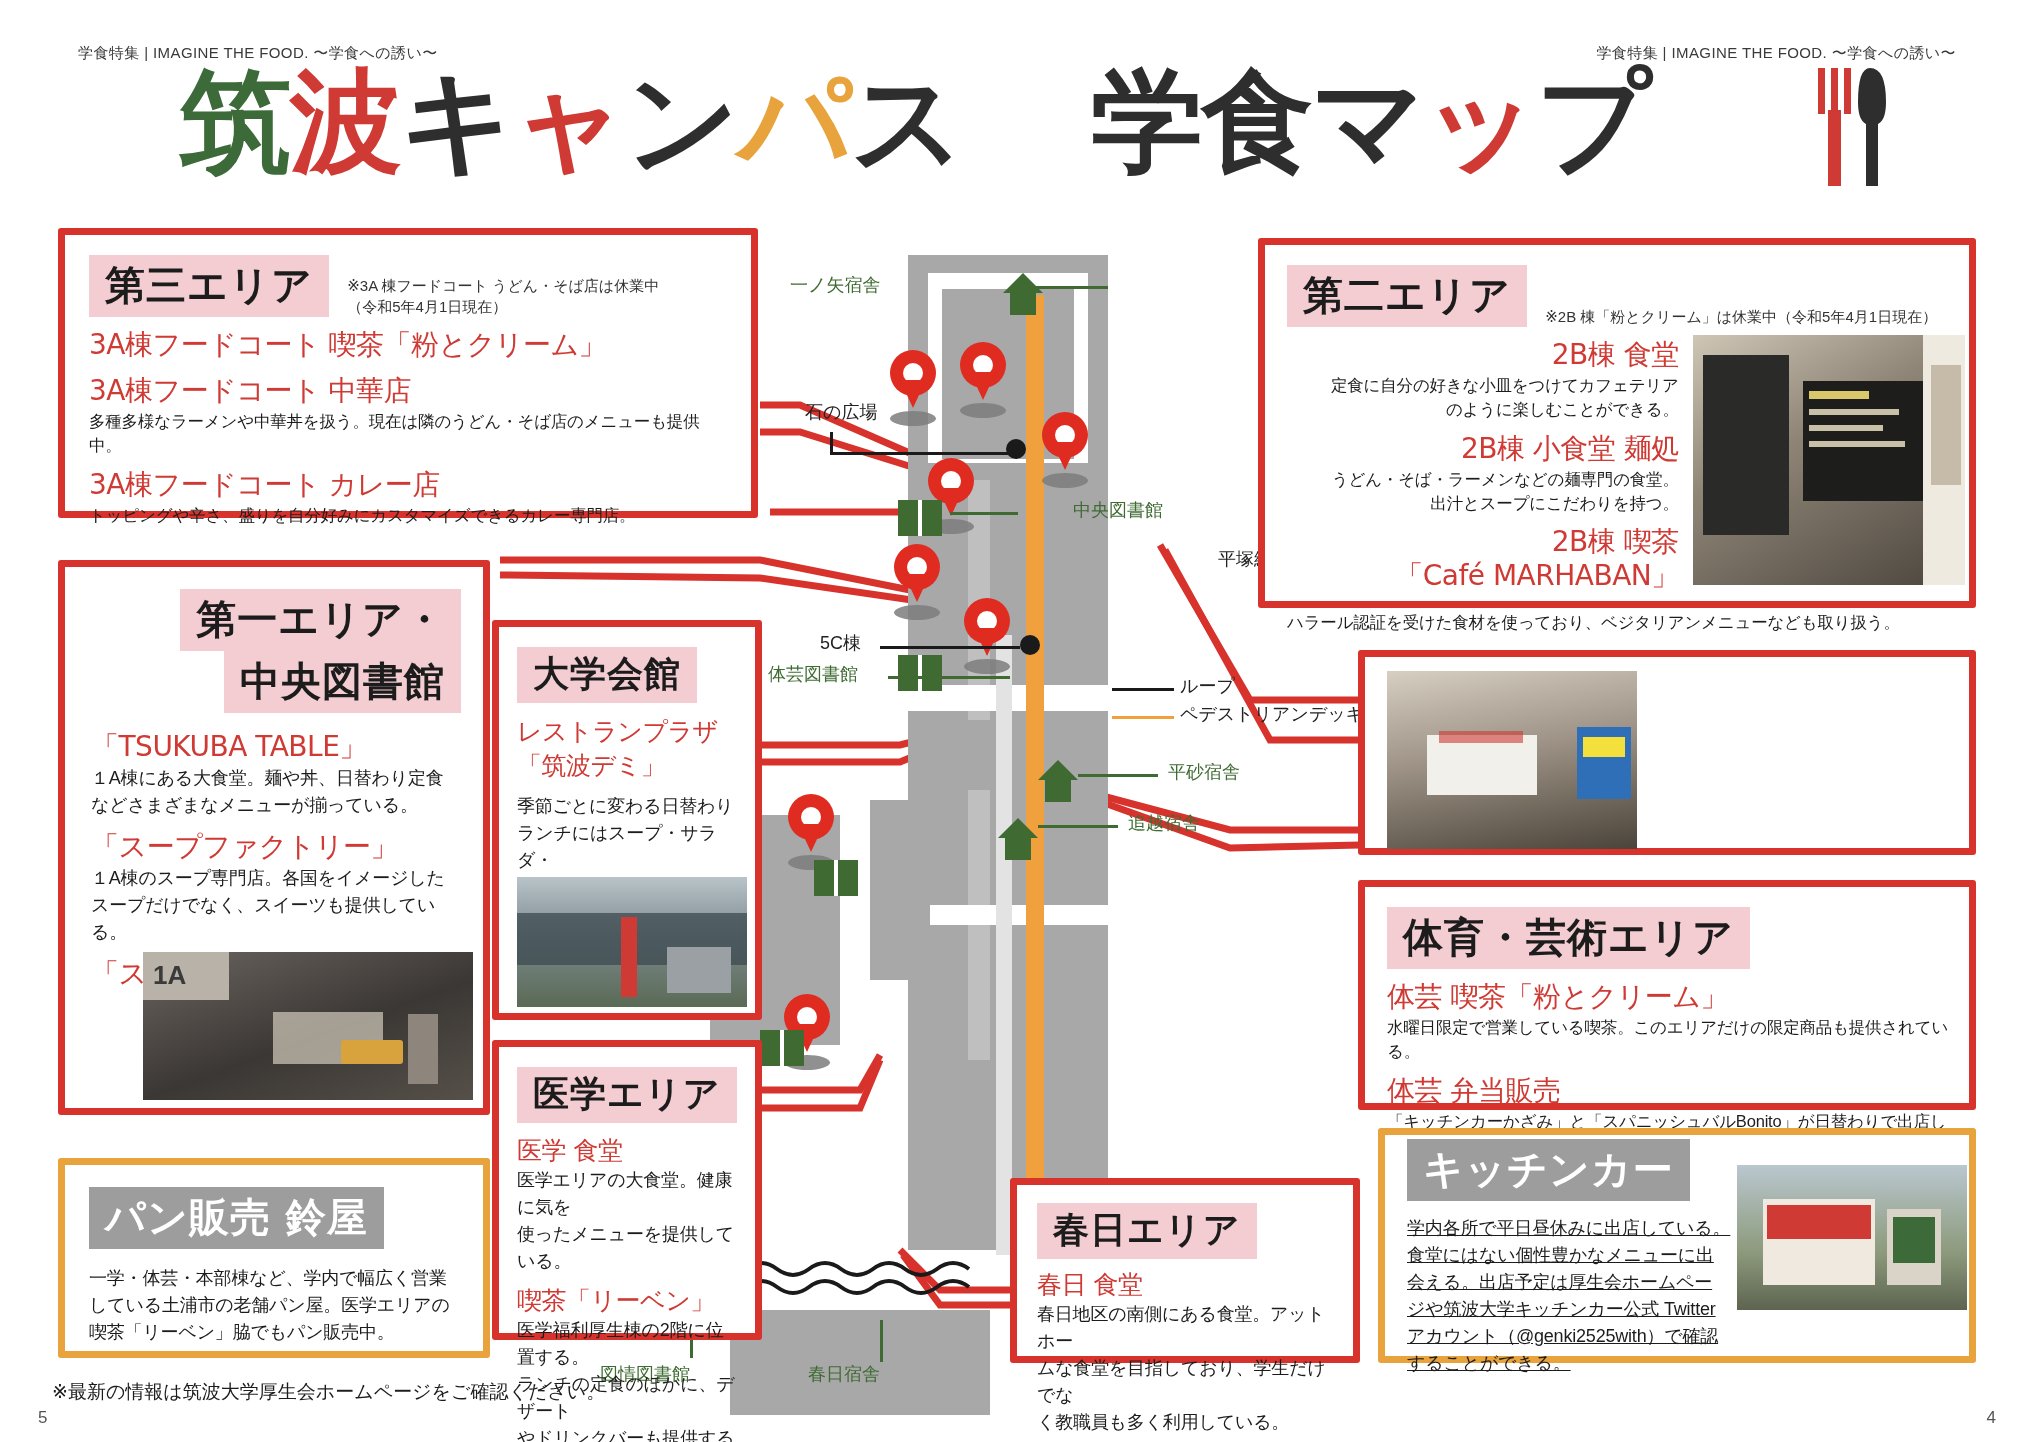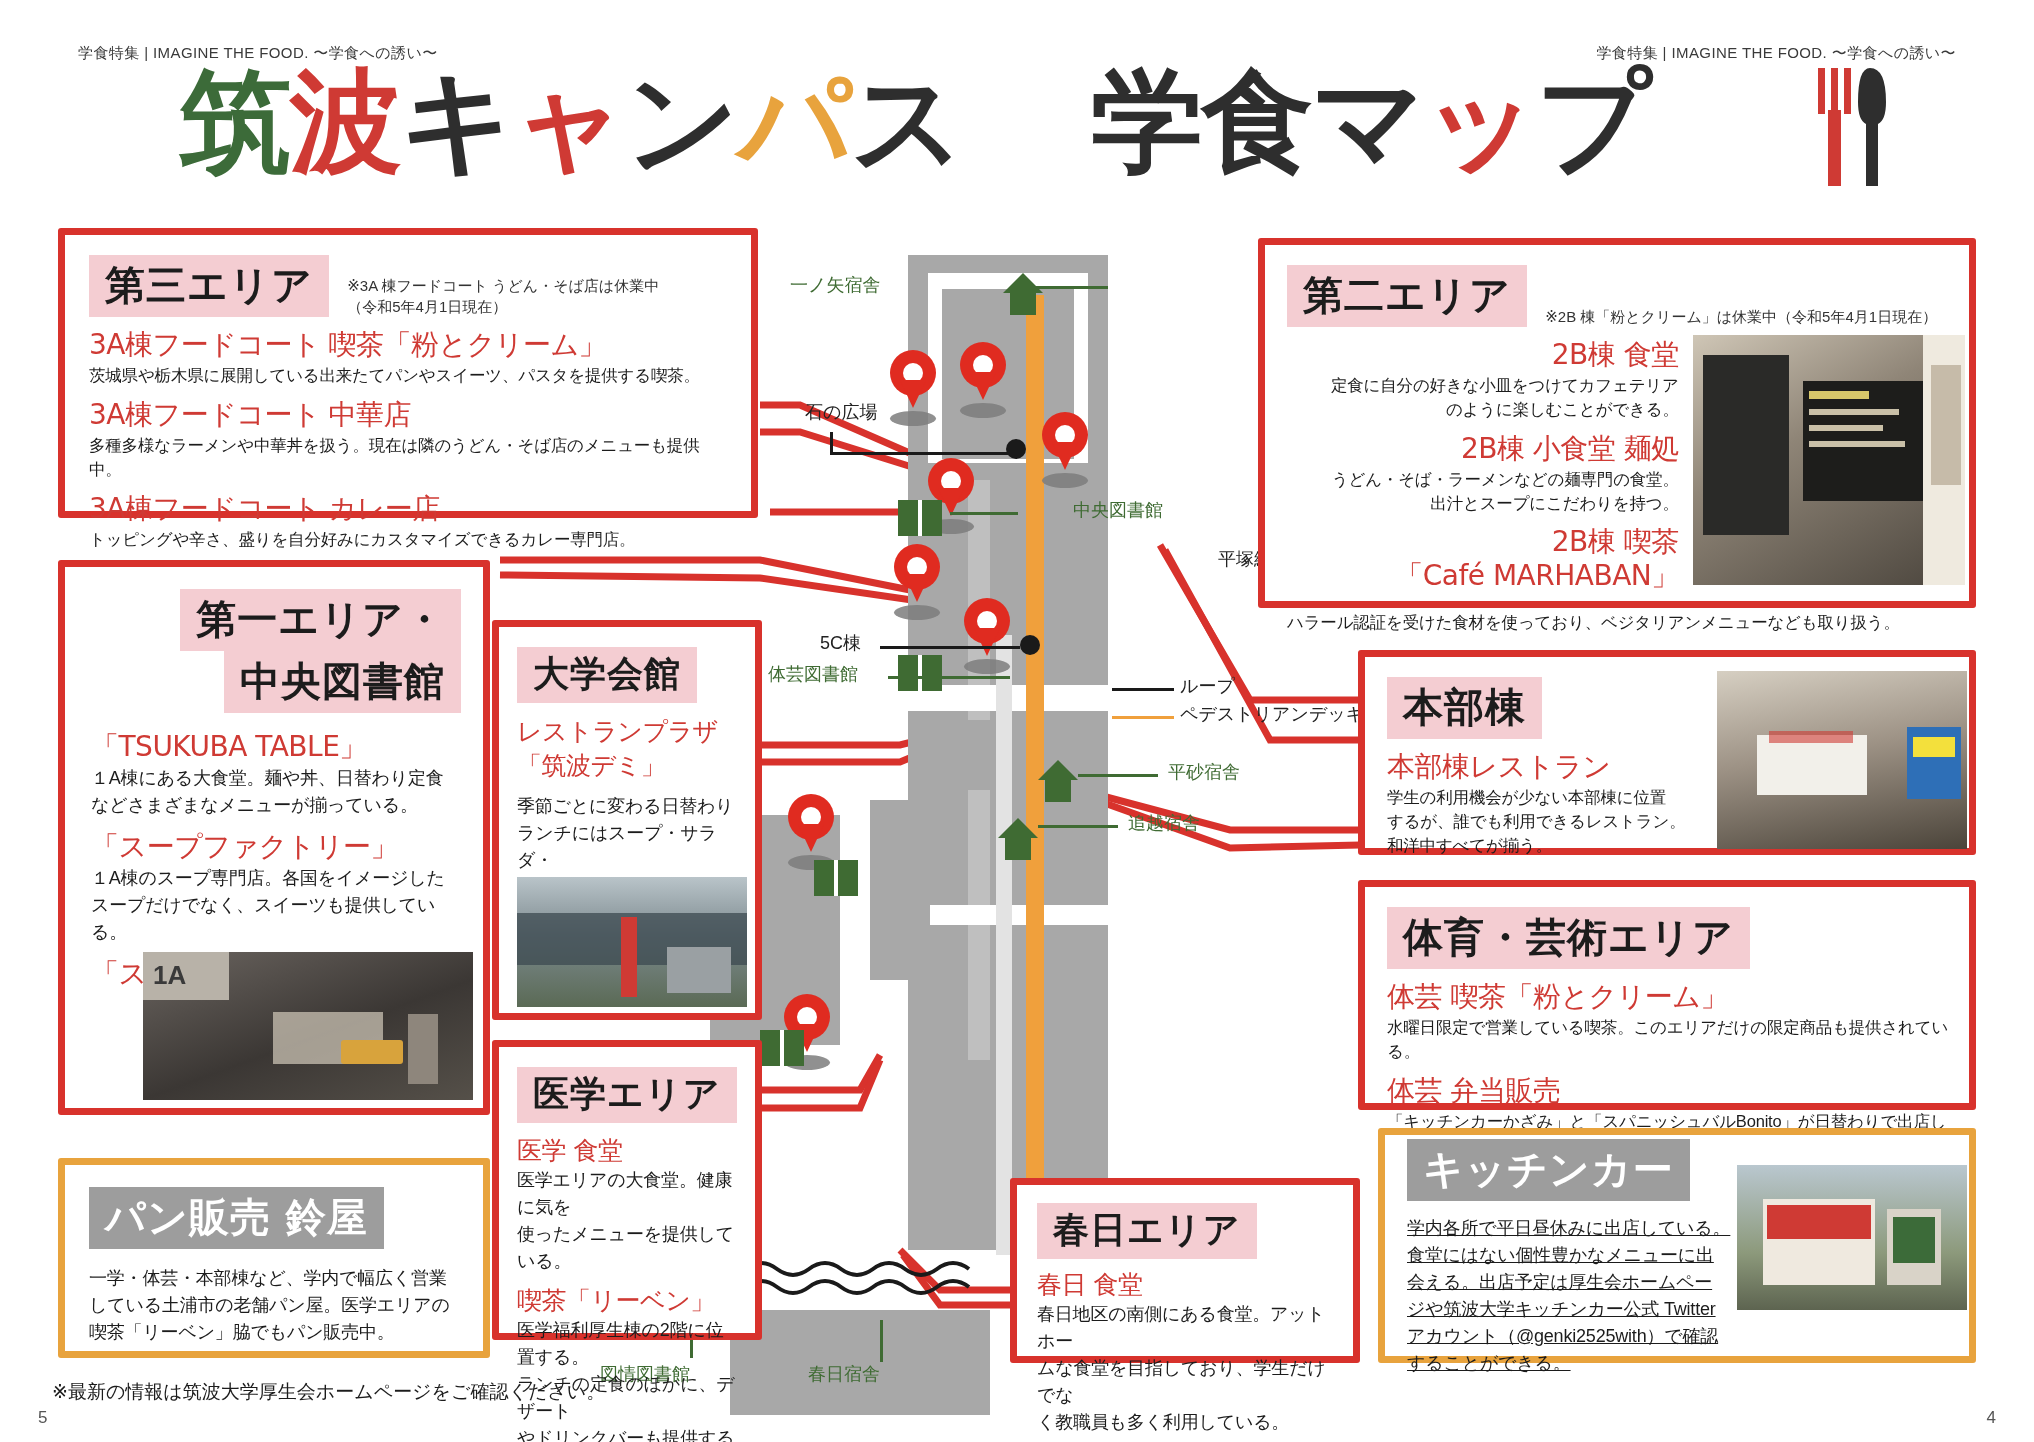--- a/index.html
+++ b/index.html
@@ -271,21 +271,20 @@
 <div class="mlbl green" style="left:808px;top:1362px;">春日宿舎</div>
 
 <div class="box" style="left:58px; top:228px; width:700px; height:290px;">
   <div style="padding:20px 22px 0 24px;">
     <span class="tag">第三エリア</span>
     <span class="note">
       <span>※3A 棟フードコート うどん・そば店は休業中</span><br>
       <span>（令和5年4月1日現在）</span>
     </span>
     <div class="shop">3A棟フードコート 喫茶「粉とクリーム」</div>
-    <div class="desc">茨城県や栃木県に展開している出来たてパンやスイーツ、パスタを提供する喫茶。</div>
     <div class="shop">3A棟フードコート 中華店</div>
     <div class="desc">多種多様なラーメンや中華丼を扱う。現在は隣のうどん・そば店のメニューも提供中。</div>
     <div class="shop">3A棟フードコート カレー店</div>
     <div class="desc">トッピングや辛さ、盛りを自分好みにカスタマイズできるカレー専門店。</div>
   </div>
 </div>
 
 <div class="box" style="left:58px; top:560px; width:432px; height:555px;">
   <div style="padding:22px 22px 0 26px;">
     <div style="text-align:right;">
@@ -413,29 +412,20 @@
           <div style="position:absolute;left:238px;top:30px;width:30px;height:120px;background:#c6bba9;"></div>
         </div>
       </div>
     </div>
     <div class="desc" style="margin-top:17px;">ハラール認証を受けた食材を使っており、ベジタリアンメニューなども取り扱う。</div>
   </div>
 </div>
 
 <div class="box" style="left:1358px; top:650px; width:618px; height:205px;">
   <div style="display:flex;padding:20px 0 0 22px;">
-    <div style="width:330px;">
-      <span class="tag">本部棟</span>
-      <div class="shop">本部棟レストラン</div>
-      <div class="desc">
-        <span>学生の利用機会が少ない本部棟に位置</span><br>
-        <span>するが、誰でも利用できるレストラン。</span><br>
-        <span>和洋中すべてが揃う。</span>
-      </div>
-    </div>
     <div class="photo" style="position:relative;left:0;top:-6px;width:250px;height:178px;background:#5c5348;">
       <div class="ph-inner">
         <div style="position:absolute;inset:0;background:linear-gradient(170deg,#d6cfc2 0%,#9d9285 45%,#4b443a 100%);"></div>
         <div style="position:absolute;left:40px;top:64px;width:110px;height:60px;background:#f2f0ea;"></div>
         <div style="position:absolute;left:52px;top:60px;width:84px;height:12px;background:#cf3a34;opacity:.6;"></div>
         <div style="position:absolute;left:190px;top:56px;width:54px;height:72px;background:#2e6fb7;"></div>
         <div style="position:absolute;left:196px;top:66px;width:42px;height:20px;background:#f3e03c;"></div>
       </div>
     </div>
   </div>

